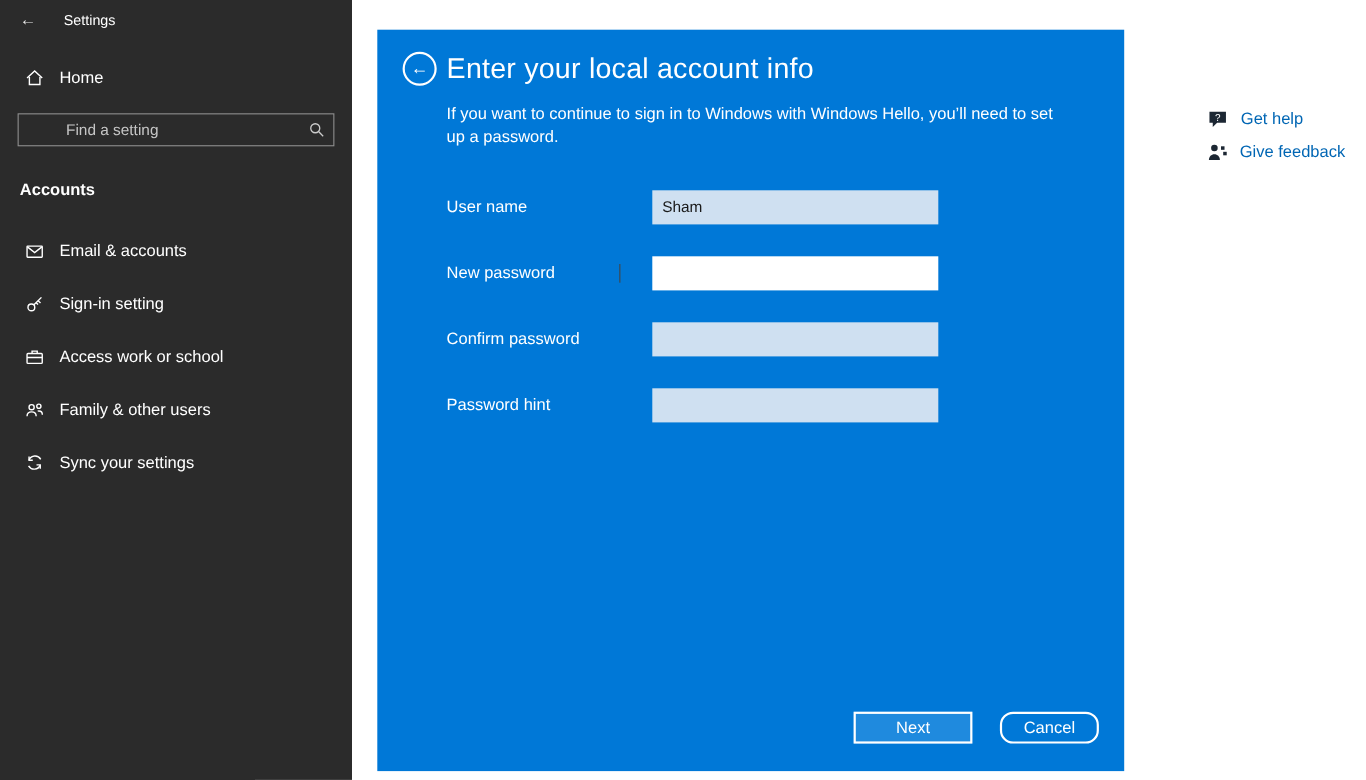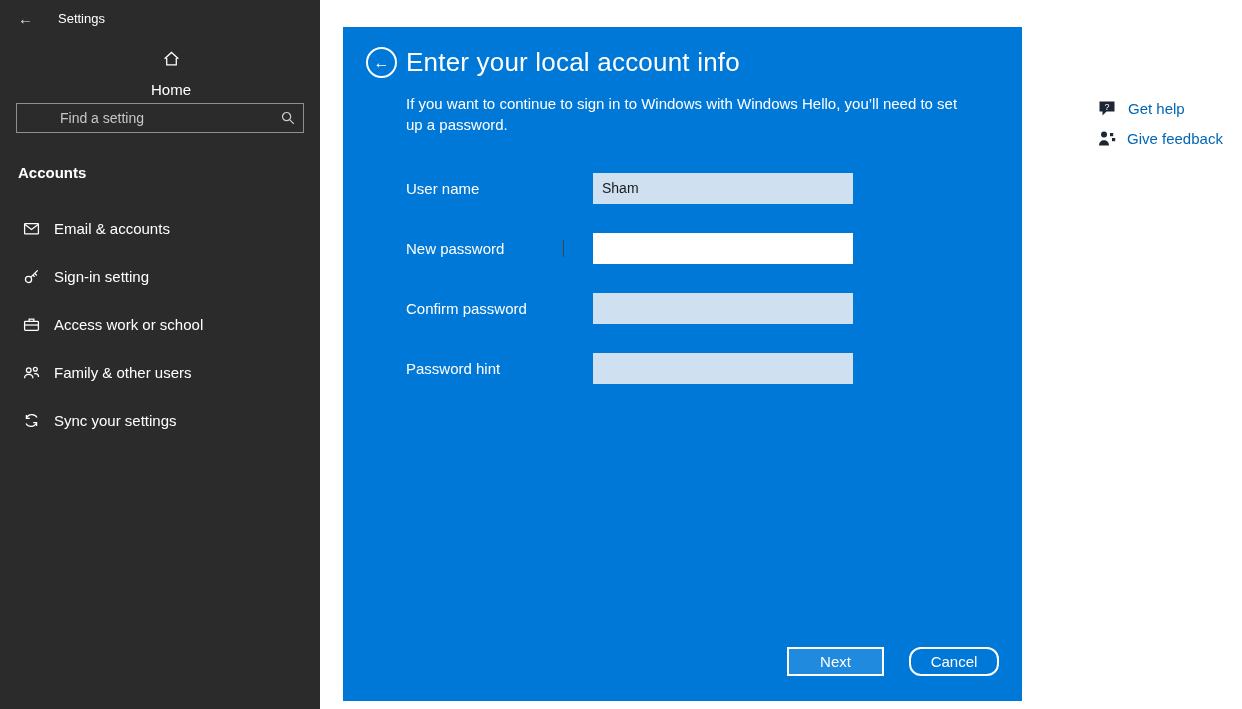--- a/index.html
+++ b/index.html
@@ -16,21 +16,21 @@
     position:absolute; left:0; top:0; width:320px; height:709px;
     background:#2b2b2b; color:#ffffff;
   }
   .titlebar { display:flex; align-items:center; padding:10px 0 0 18px; }
   .titlebar .back-btn { font-size:15px; color:#e6e6e6; width:40px; cursor:pointer; }
   .titlebar .win-title { font-size:13px; color:#ffffff; }
 
   .home-row {
     display:flex; align-items:center; gap:14px;
     height:40px; margin-top:23px; padding-left:22px;
-    font-size:15px; cursor:pointer;flex-direction:column;
+    font-size:15px; cursor:pointer;
   }
 
   .search-box {
     margin:13px 16px 0 16px; height:30px;
     border:1px solid #8f8f8f; display:flex; align-items:center;
     background:#2b2b2b;
     padding-left:33px;
   }
   .search-box input {
     flex:1; min-width:0; background:transparent; border:none; outline:none;
@@ -82,21 +82,21 @@
   }
   .field.focused { background:#ffffff; }
   .caret { position:absolute; left:10px; top:7px; width:1px; height:17px; background:#444444; }
 
   .dialog-buttons { position:absolute; right:23px; bottom:25px; display:flex; gap:25px; }
   .btn {
     height:29px; border:2px solid #ffffff; background:transparent; color:#ffffff;
     font-size:15px; display:flex; align-items:center; justify-content:center;
     cursor:pointer; font-family:"Liberation Sans", sans-serif;
   }
-  .btn-next { width:97px; background:#1f8ade; }
+  .btn-next { width:108px; background:#1f8ade; }
   .btn-cancel { width:90px;border-radius:12px; }
 
   svg { display:block; }
 </style>
 </head>
 <body>
 
 <div class="screen">
 
   <aside class="sidebar">

